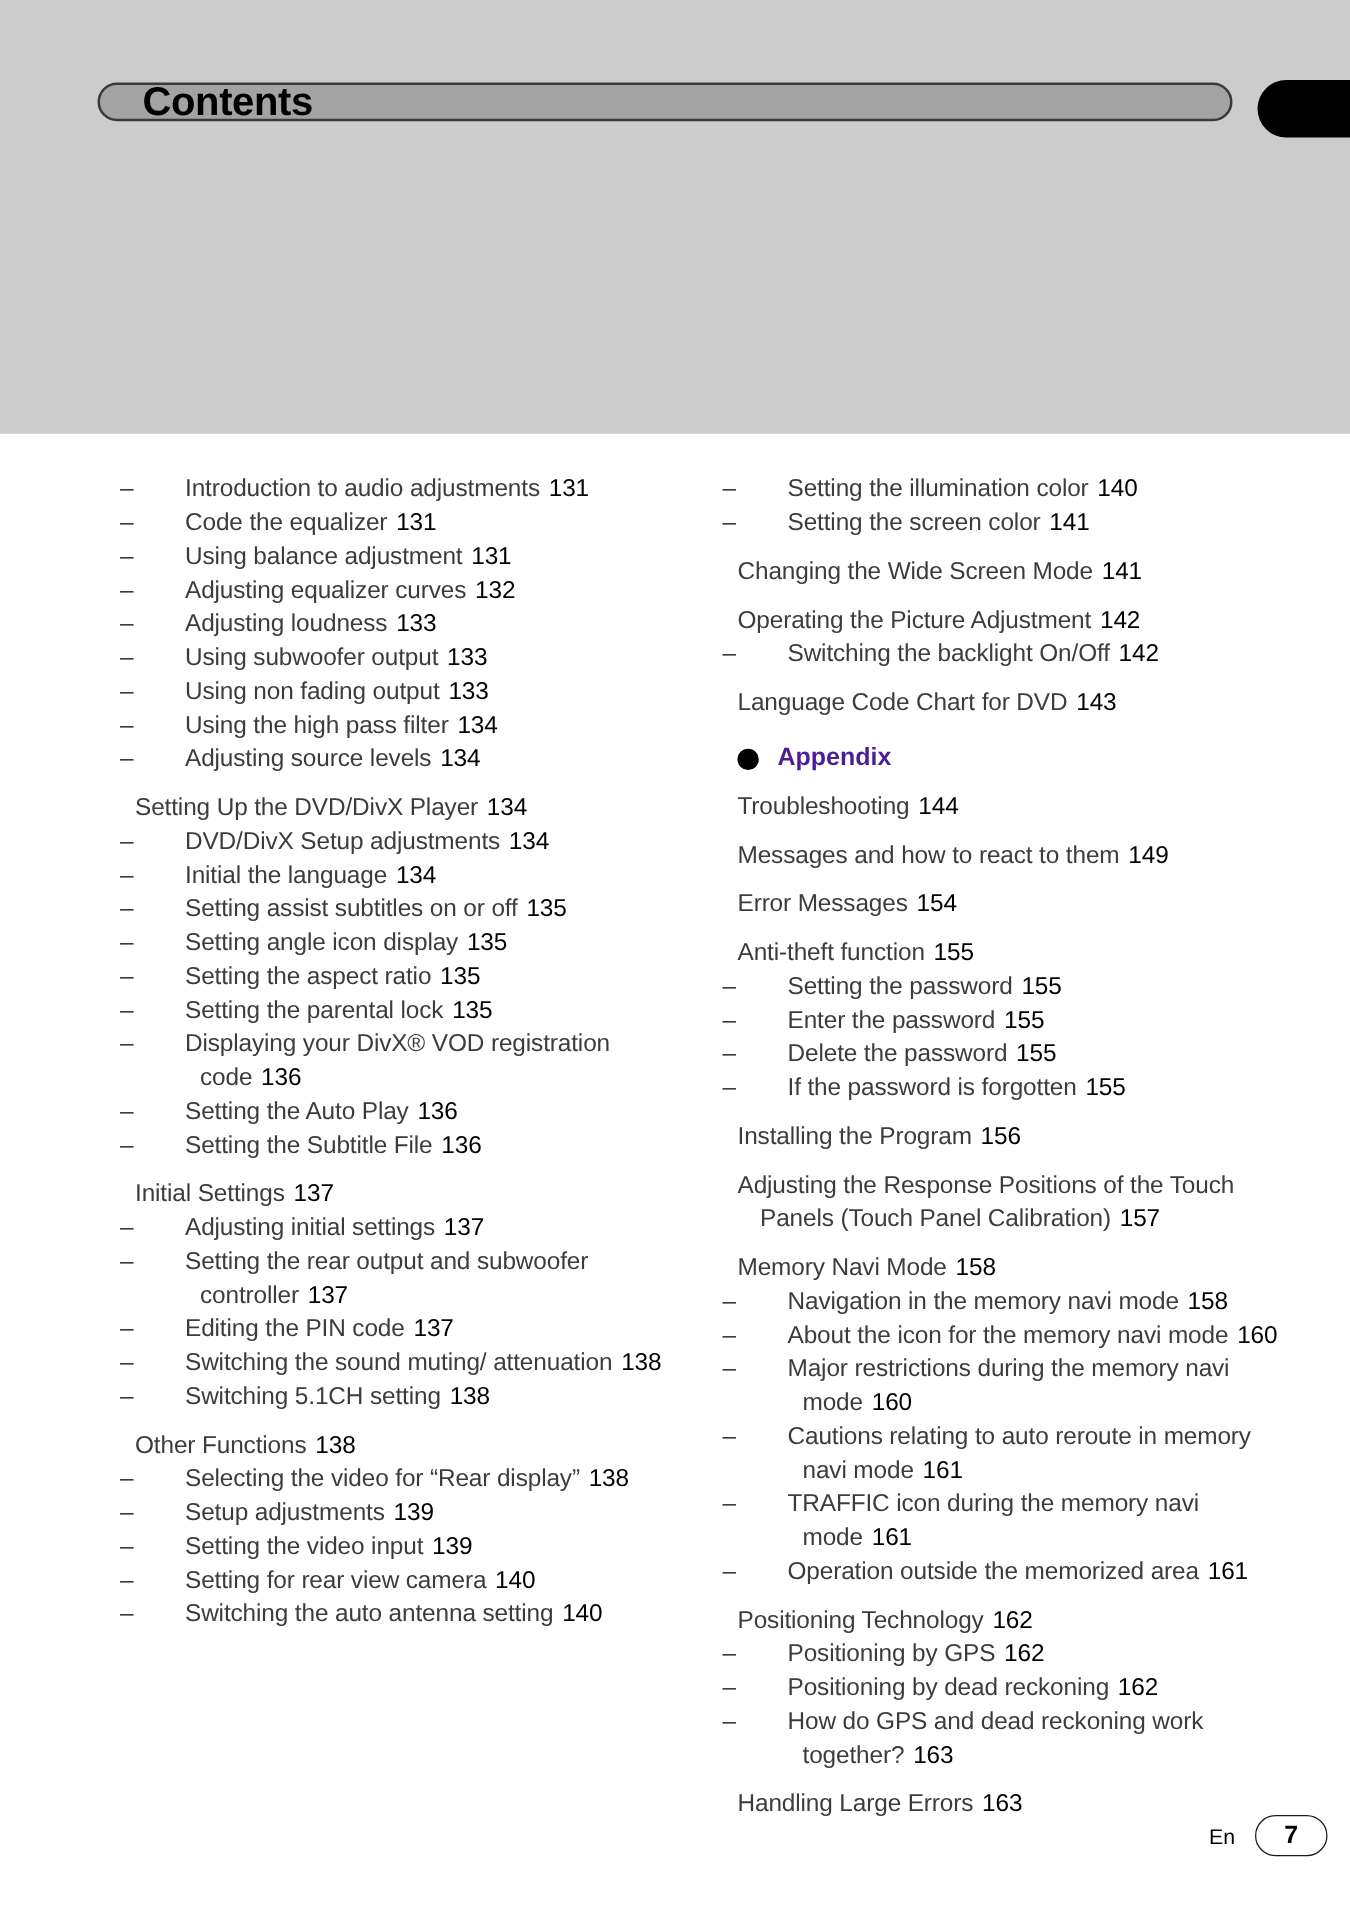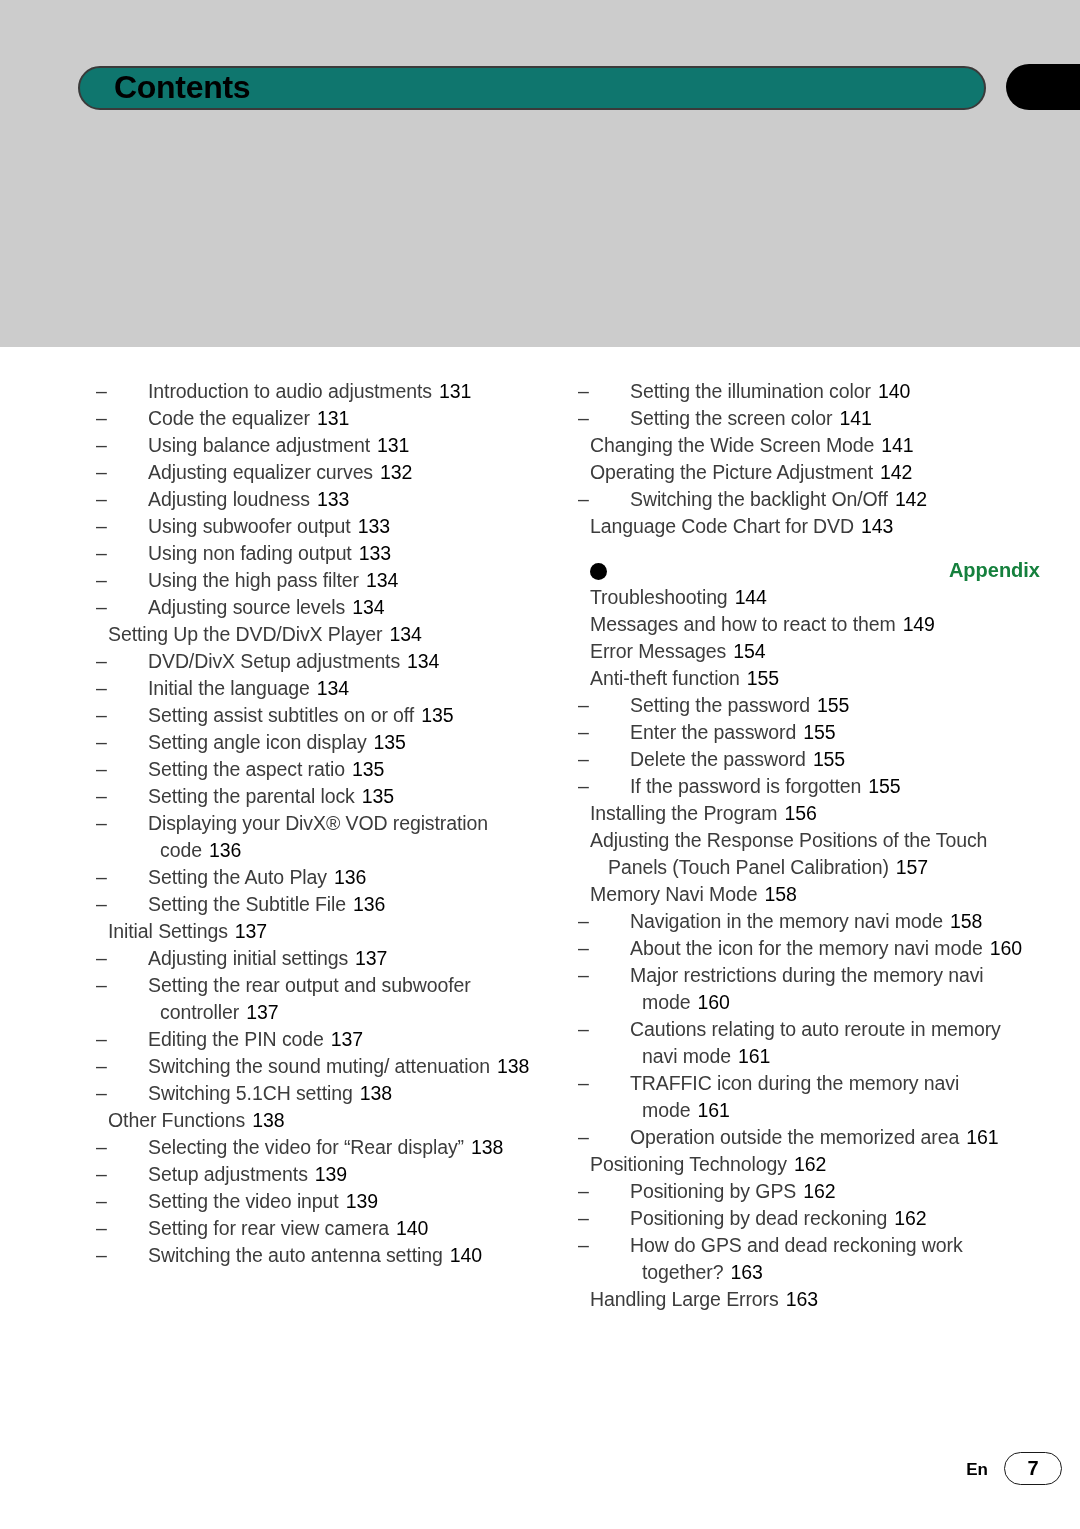--- a/index.html
+++ b/index.html
@@ -25,22 +25,22 @@
     height: 347px;
     background: #cccccc;
   }
 
   
   #header-pill {
     position: absolute;
     left: 78px;
     top: 66px;
     width: 908px;
-    height: 44px;
-    background: #0f766e;
+    height: 31px;
+    background: #a3a3a3;
     border: 2px solid #3a3a3a;
     border-radius: 24px;
     box-sizing: border-box;
   }
   #page-title {
     position: absolute;
     left: 34px;
     top: 50%;
     transform: translateY(-52%);
     font-size: 32px;
@@ -79,20 +79,21 @@
     font-size: 19.5px;
     line-height: 27px;
     color: #3c3c3c;
     white-space: normal;
     letter-spacing: -0.1px;
   }
   
   .entry.lvl1 {
     padding-left: 18px;
     text-indent: -18px;
+    margin-top: 12px;
   }
   
   .entry.lvl2 {
     padding-left: 52px;
     text-indent: -32px;
   }
   .entry.lvl2 .dash {
     display: inline-block;
     width: 20px;
   }
@@ -101,25 +102,24 @@
     color: #000000;
     margin-left: 7px;
     white-space: nowrap;
   }
 
   
   .section-head {
     position: relative;
     font-size: 20px;
     font-weight: bold;
-    color: #15803d;
+    color: #4c1d95;
     line-height: 27px;
     padding-left: 32px;
     margin-top: 17px;
-    text-align: right;
   }
   .section-head .bullet {
     position: absolute;
     left: 0px;
     top: 6px;
     width: 17px;
     height: 17px;
     border-radius: 50%;
     background: #000000;
   }
@@ -130,21 +130,21 @@
     left: 0;
     top: 1452px;
     width: 1080px;
     height: 40px;
   }
   #footer-lang {
     position: absolute;
     right: 92px;
     top: 8px;
     font-size: 17px;
-    font-weight: bold;
+    font-weight: normal;
     color: #000000;
   }
   #footer-page {
     position: absolute;
     right: 18px;
     top: 0px;
     width: 58px;
     height: 33px;
     border: 1.8px solid #1a1a1a;
     border-radius: 17px;

